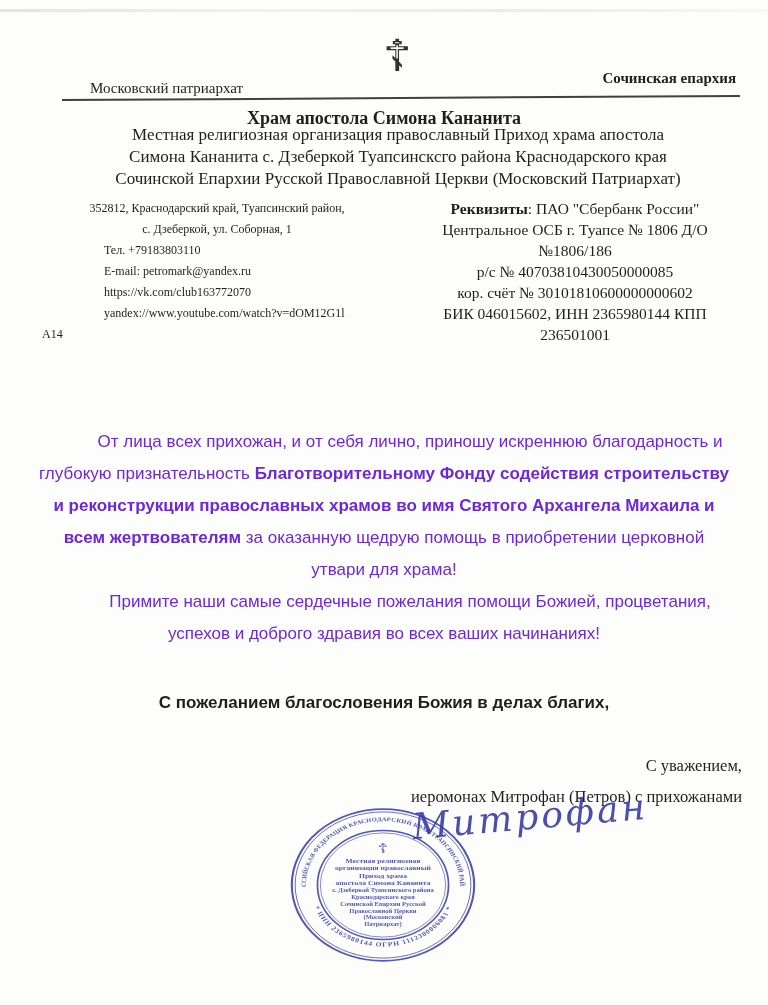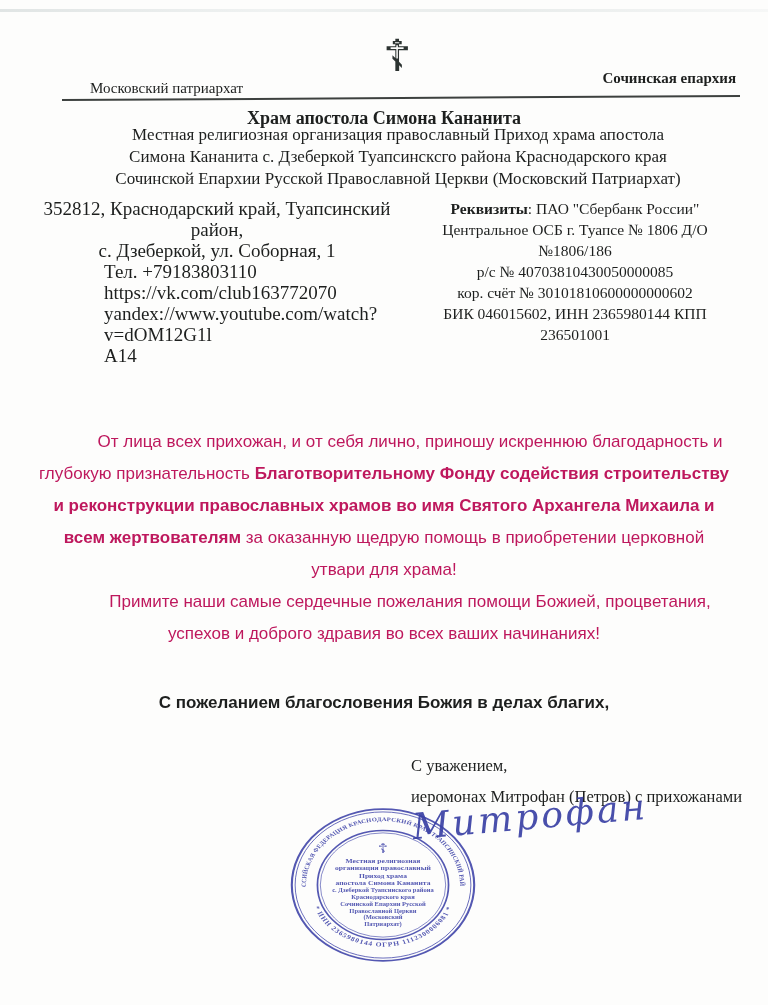--- a/index.html
+++ b/index.html
@@ -16,32 +16,32 @@
     color:#2c3331; font-weight:bold;}
   .hdr-left{position:absolute; top:80px; left:90px; font-weight:normal; font-size:15px;}
   .hdr-right{position:absolute; top:70px; right:32px; font-weight:bold; font-size:15px;}
   .hdr-rule{position:absolute; top:97px; left:62px; right:28px; height:2px;
     background:#3d413f; transform:rotate(-0.35deg);}
   .title{position:absolute; top:108px; left:0; width:100%; text-align:center;
     font-weight:bold; font-size:18px;}
   .subtitle{position:absolute; top:124px; left:66px; right:38px; text-align:center;
     font-size:17px; line-height:22px;}
   .columns{position:absolute; top:198px; left:42px; right:10px; display:flex;}
-  .contact{width:350px; font-size:19px; line-height:21px;}
+  .contact{width:350px; font-size:12px; line-height:21px;}
   .contact div:nth-child(-n+2){text-align:center;}
   .contact div:nth-child(n+3):nth-child(-n+6){padding-left:62px;}
   .contact div:nth-child(7){text-align:left;}
   .requisites{flex:1; text-align:center; font-size:15.5px; line-height:21px;}
   .body-text{position:absolute; top:426px; left:36px; right:36px;
     font-family:"Liberation Sans", sans-serif; font-size:17px; line-height:32px;
-    text-align:center; color:#be185d;}
+    text-align:center; color:#6d28d9;}
   .body-text p{margin:0; text-indent:52px;}
   .closing{position:absolute; top:658px; left:0; width:100%; text-align:center;
     font-family:"Liberation Sans", sans-serif; font-weight:bold; font-size:17px;margin-top:35px;}
-  .signoff{position:absolute; top:750px; right:26px; 
+  .signoff{position:absolute; top:750px; right:26px; text-align:right;
     font-size:16.5px; line-height:31px;margin-left:44px;}
   .stamp{position:absolute; left:288px; top:806px; width:190px; height:158px;
     opacity:.88; z-index:1;}
   .stamp text{fill:#3d42a8; font-family:"Liberation Serif", serif;}
   .stamp .ring-t{font-size:7px; letter-spacing:0.2px; font-weight:bold;}
   .stamp .ring-b{font-size:8px; letter-spacing:1px; font-weight:bold;}
   .stamp .st-cross{font-size:17px; text-anchor:middle; font-family:"DejaVu Sans",sans-serif; font-weight:bold;}
   .stamp .st-b{font-size:8px; text-anchor:middle; font-weight:bold;}
   .stamp .st-s{font-size:6.9px; text-anchor:middle; font-weight:bold;}
   .signature{position:absolute; top:796px; left:412px; z-index:2;
@@ -67,20 +67,21 @@
     <div>Местная религиозная организация православный Приход храма апостола</div>
     <div>Симона Кананита с. Дзеберкой Туапсинсксго района Краснодарского края</div>
     <div>Сочинской Епархии Русской Православной Церкви (Московский Патриархат)</div>
   </div>
 
   <div class="columns">
     <div class="contact">
       <div>352812, Краснодарский край, Туапсинский район,</div>
       <div>с. Дзеберкой, ул. Соборная, 1</div>
       <div>Тел. +79183803110</div>
+      <div>E-mail: petromark@yandex.ru</div>
       <div>https://vk.com/club163772070</div>
       <div>yandex://www.youtube.com/watch?v=dOM12G1l</div>
       <div>A14</div>
     </div>
     <div class="requisites">
       <div><b>Реквизиты</b><span>: ПАО "Сбербанк России"</span></div>
       <div>Центральное ОСБ г. Туапсе № 1806 Д/О</div>
       <div>№1806/186</div>
       <div>р/с № 40703810430050000085</div>
       <div>кор. счёт № 30101810600000000602</div>

